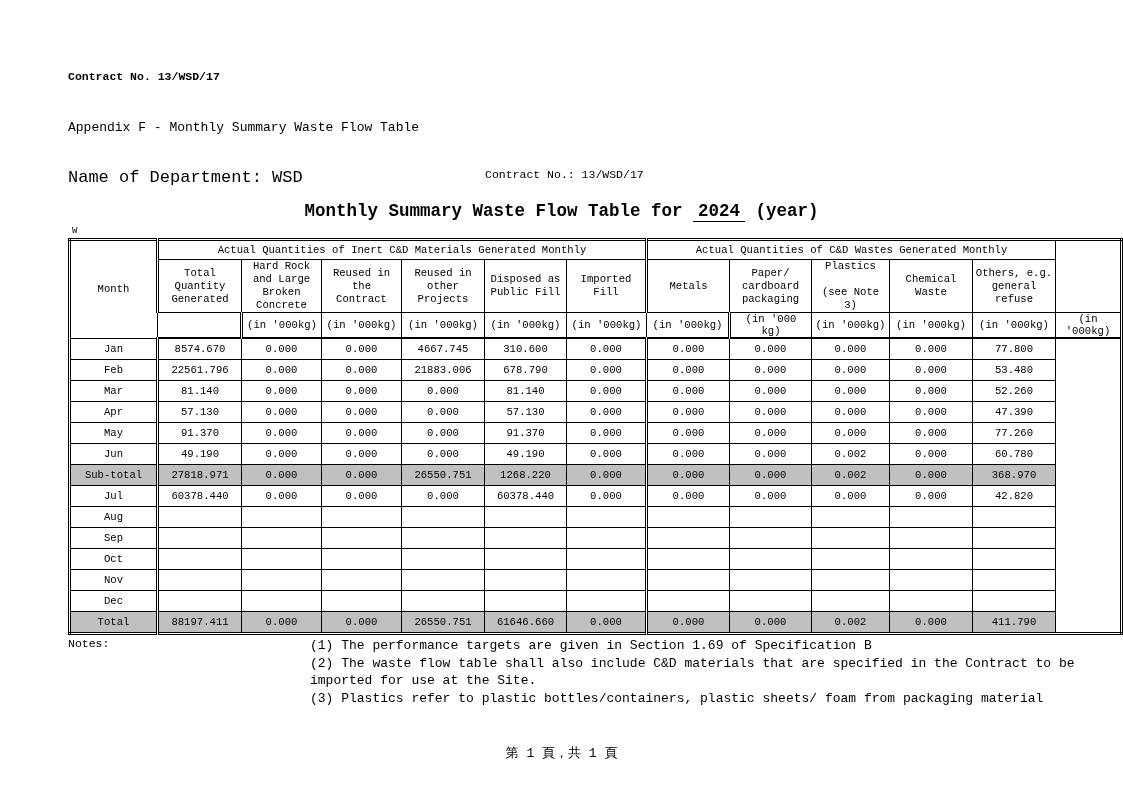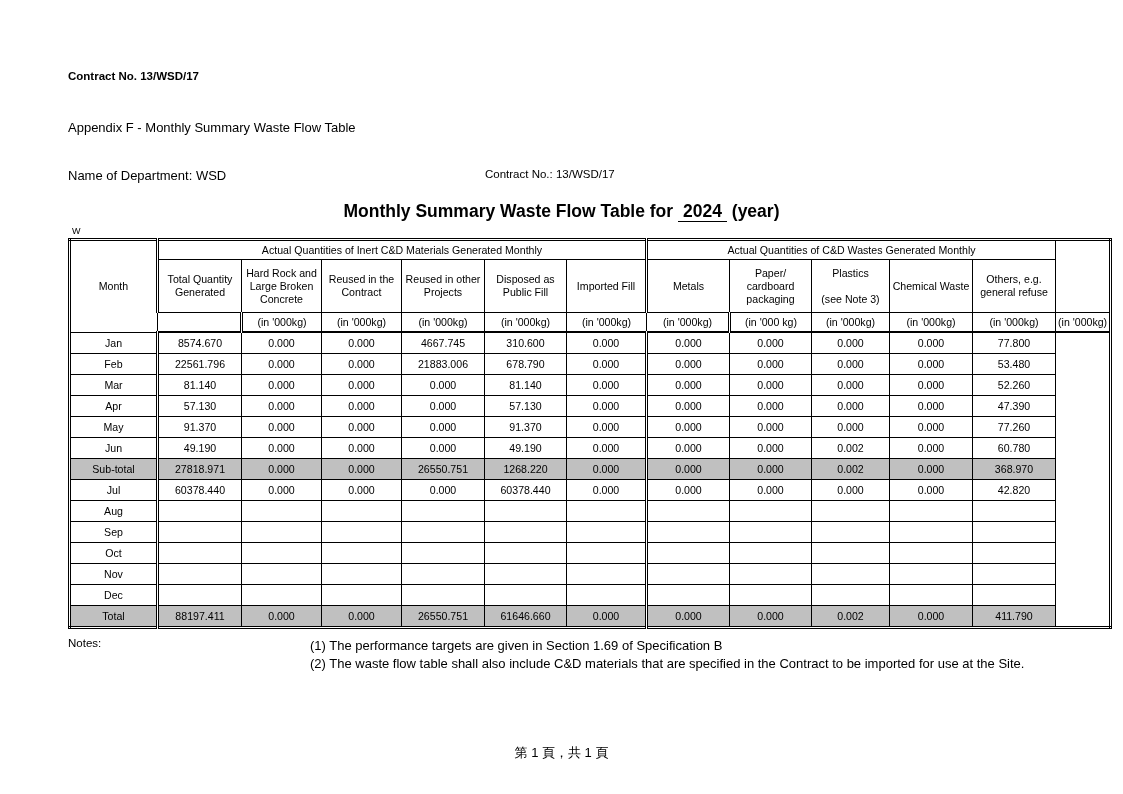--- a/index.html
+++ b/index.html
@@ -1,22 +1,22 @@
 <!DOCTYPE html>
 <html><head>
 <meta charset="utf-8">
 <style>
   html,body { margin:0; padding:0; background:#ffffff; }
   .page {
     position:relative; width:1123px; height:794px; background:#ffffff;
-    font-family:Liberation Sans, sans-serif; color:#000; overflow:hidden;
+    font-family:Liberation Mono, monospace; color:#000; overflow:hidden;
   }
   .doc-header { position:absolute; left:68px; top:68px; font-weight:bold; font-size:11.5px; line-height:17px; white-space:nowrap; }
   .appendix { position:absolute; left:68px; top:120px; font-size:13px; }
-  .dept { position:absolute; left:68px; top:168px; font-size:13px; }
+  .dept { position:absolute; left:68px; top:168px; font-size:17px; }
   .contract-no { position:absolute; left:485px; top:168px; font-size:11.5px; }
   .title { position:absolute; left:0; top:201px; width:100%; text-align:center; font-weight:bold; font-size:17.5px; }
   .title .year { border-bottom:1.6px solid #000; padding:0 5px; }
   .w-mark { position:absolute; left:72px; top:226px; font-size:9px; }
 
   table.wft { position:absolute; left:68px; top:238px; border-collapse:collapse; table-layout:fixed;
     border:3px double #000; }
   table.wft th, table.wft td {
     border:1px solid #000; padding:0 2px; text-align:center; vertical-align:middle;
     font-weight:normal; font-size:10.6px; overflow:hidden;
@@ -321,17 +321,18 @@
           <td>0.000</td>
           <td>411.790</td>
         </tr>
       </tbody>
     </table>
 
   <div class="notes-label">Notes:</div>
   <div class="notes-list">
     <div>(1) The performance targets are given in Section 1.69 of Specification B</div>
     <div>(2) The waste flow table shall also include C&amp;D materials that are specified in the Contract to be imported for use at the Site.</div>
+    <div>(3) Plastics refer to plastic bottles/containers, plastic sheets/ foam from packaging material</div>
   </div>
 
   <div class="page-footer">第 1 頁，共 1 頁</div>
 
 </div>
 
 </body></html>

